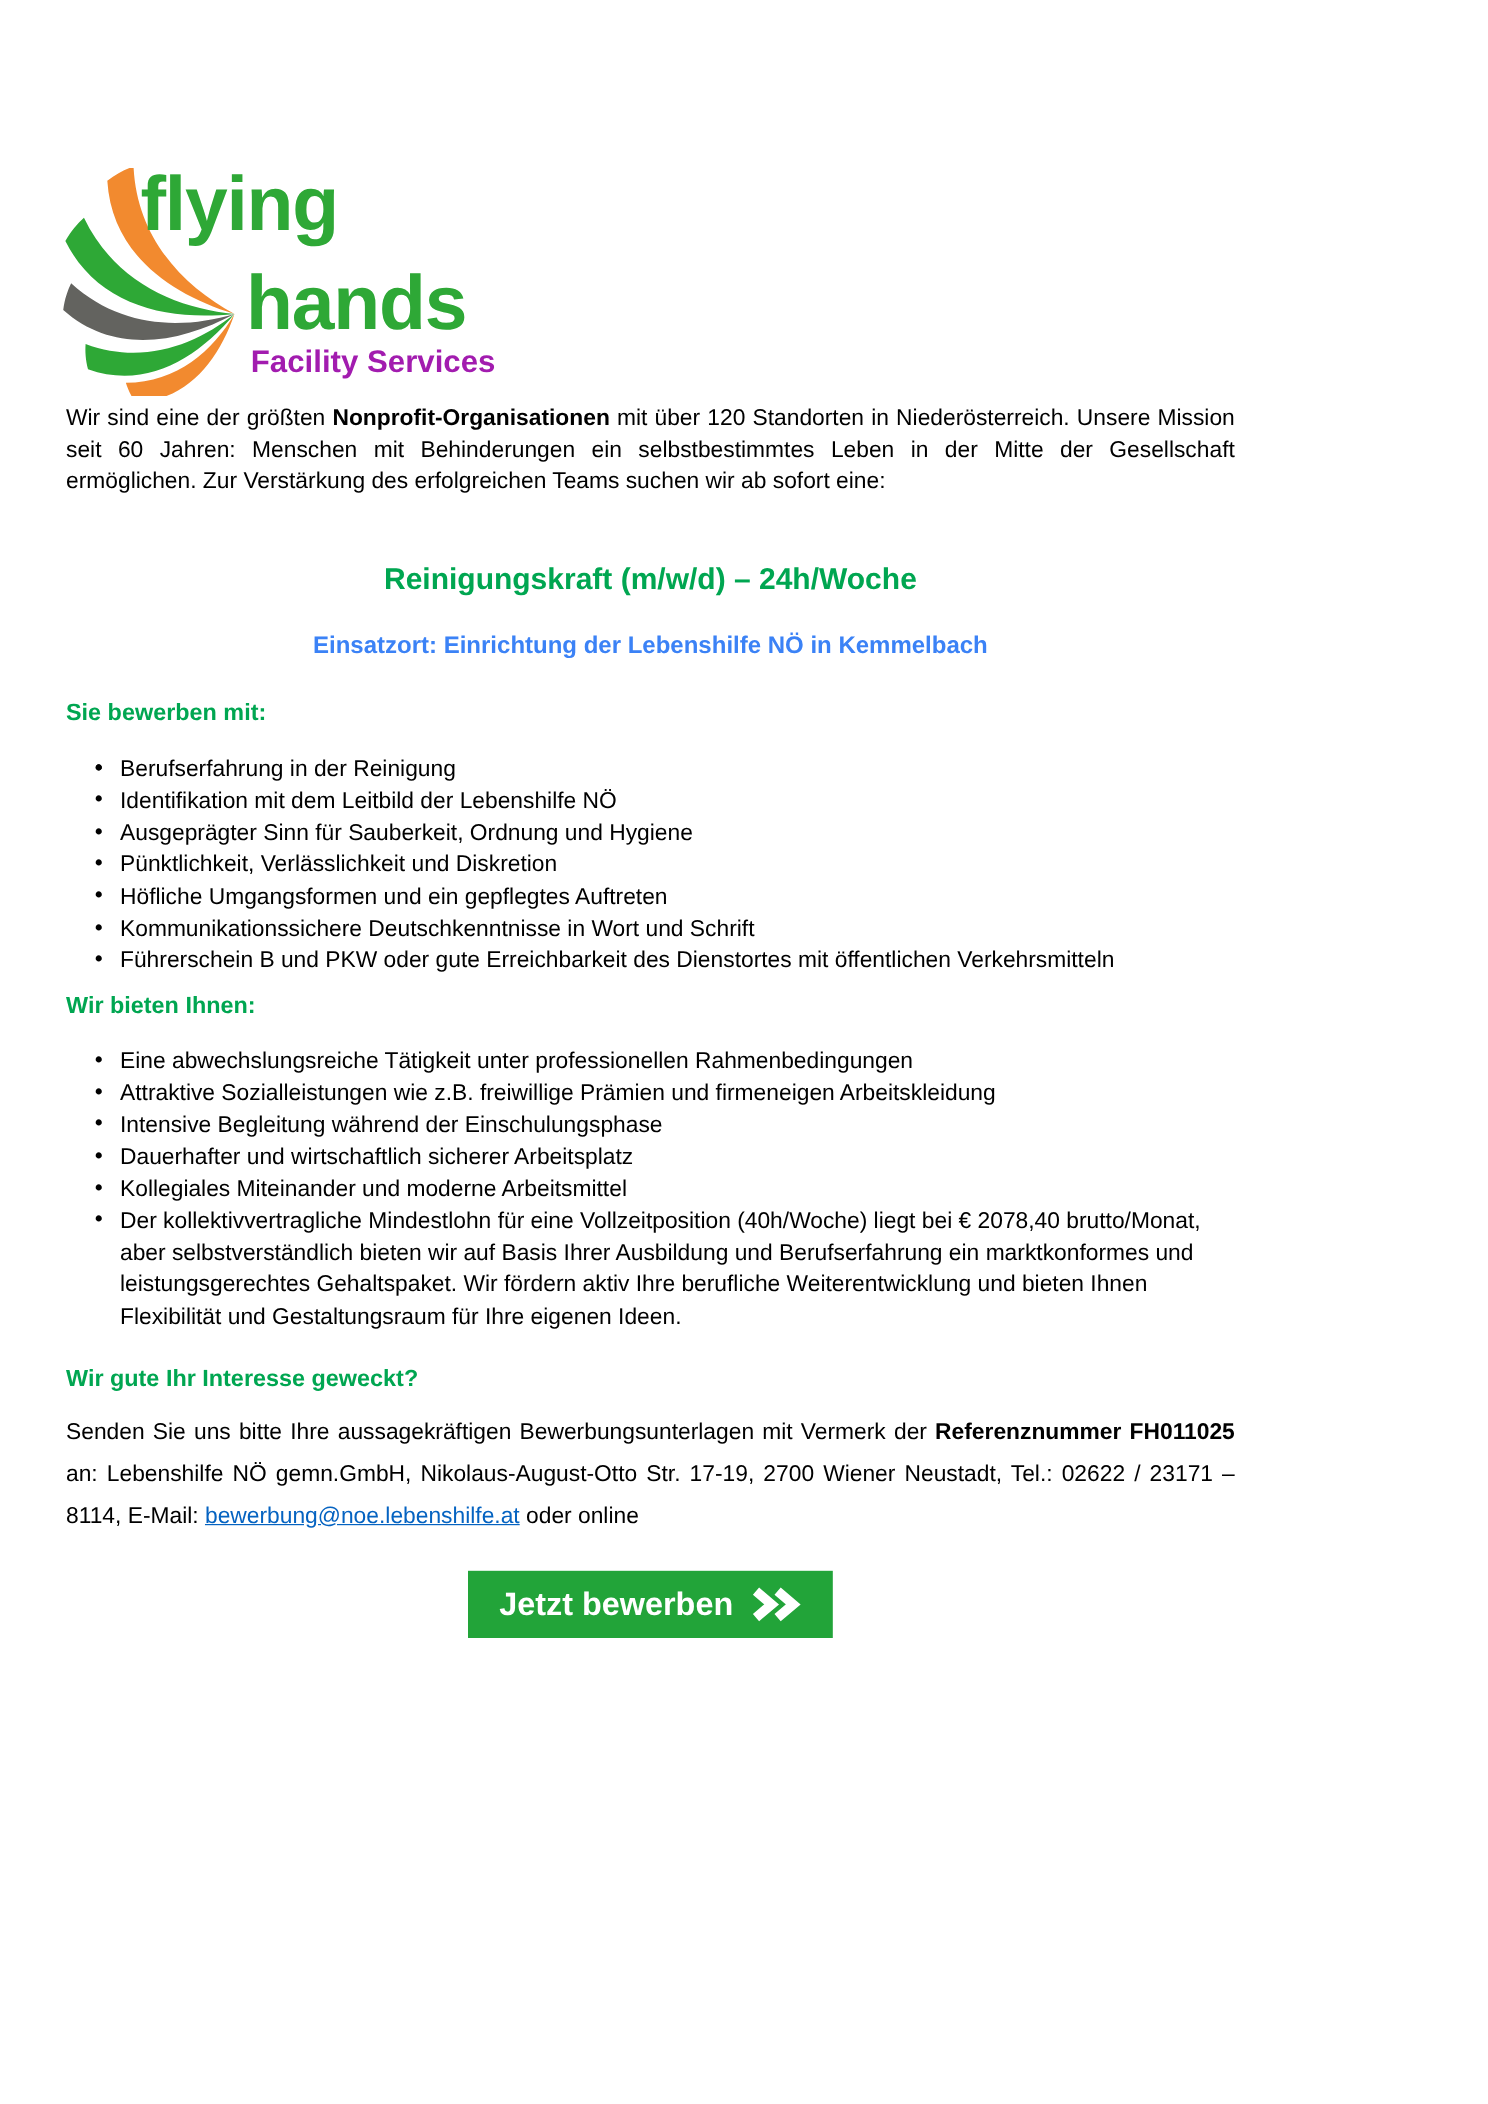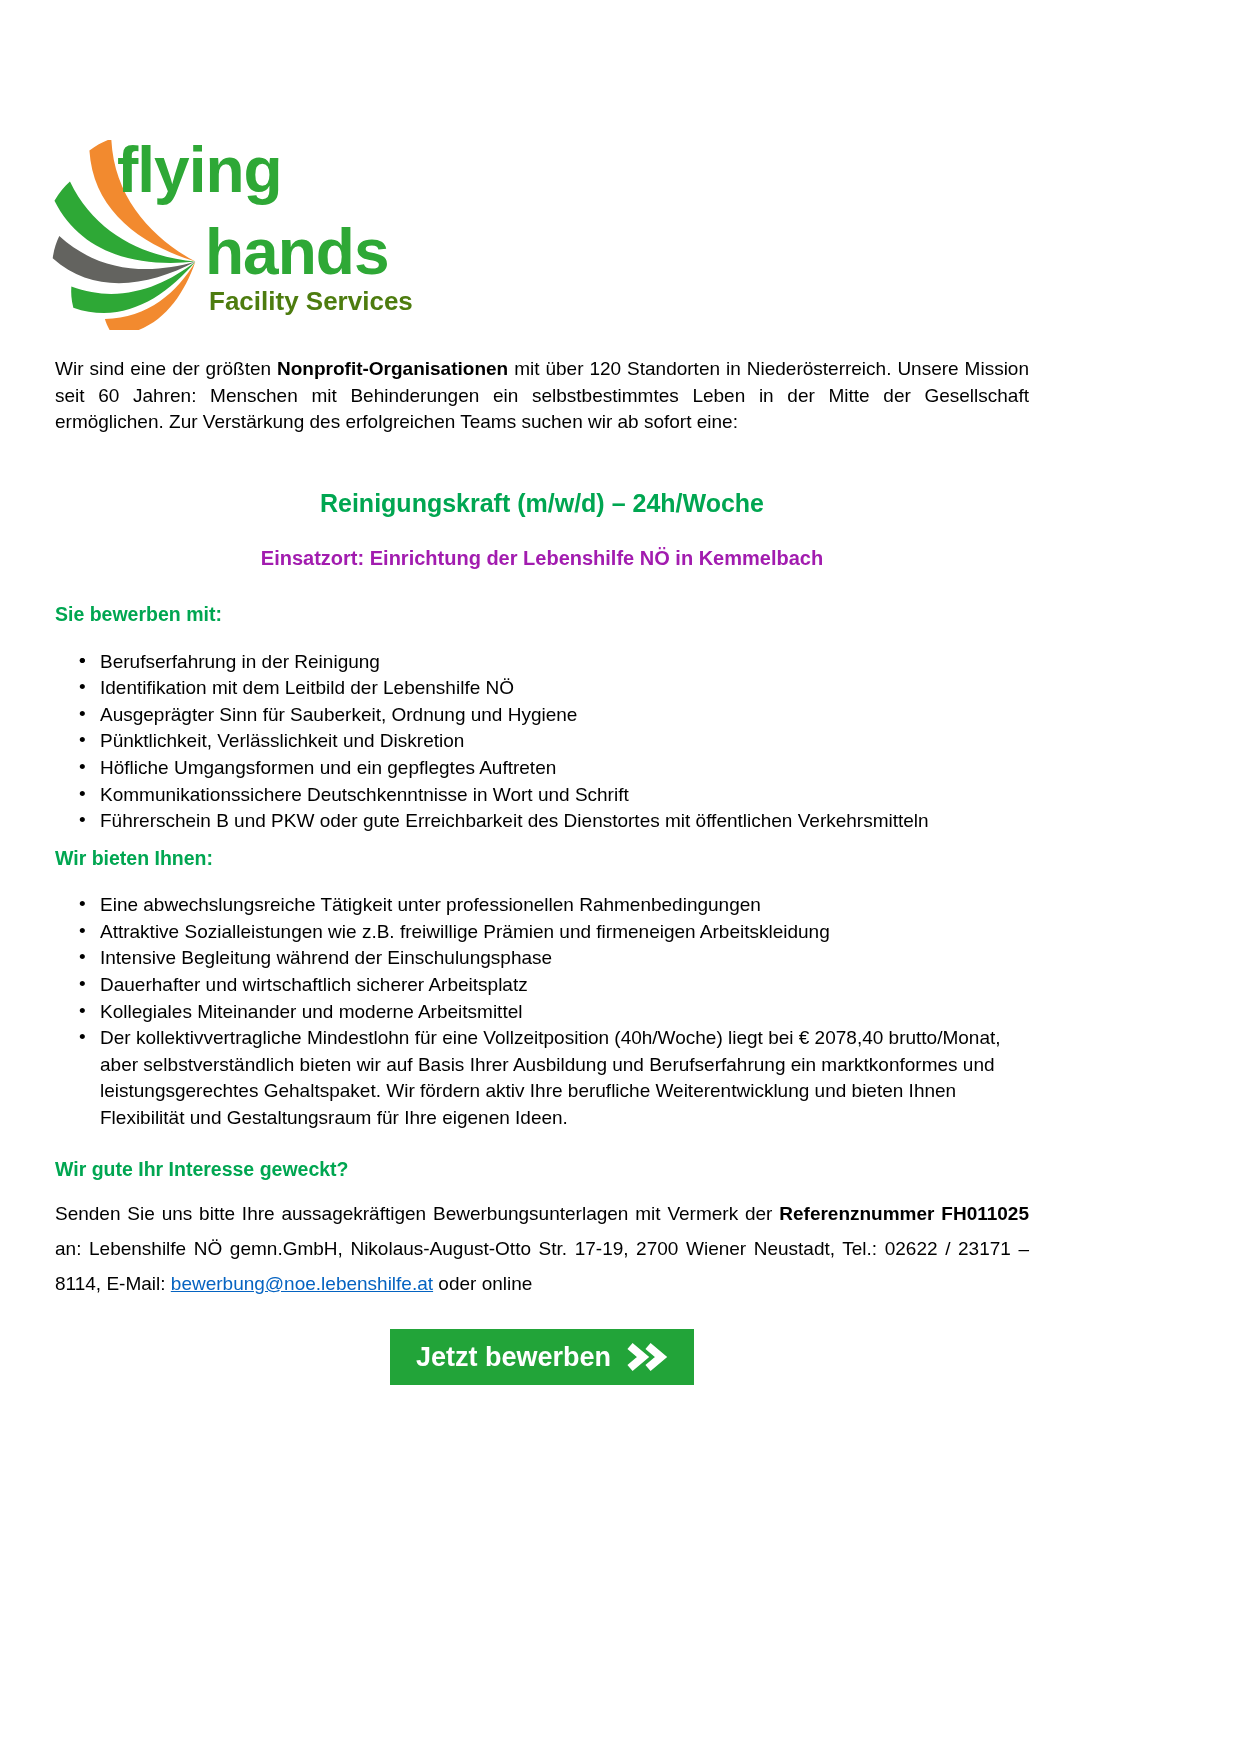--- a/index.html
+++ b/index.html
@@ -15,33 +15,33 @@
   .logo-word1 {
     position:absolute; left:62px; top:6px; font-size:64px; font-weight:700;
     color:#2ea836; line-height:1; letter-spacing:-1px;
   }
   .logo-word2 {
     position:absolute; left:150px; top:88px; font-size:64px; font-weight:700;
     color:#2ea836; line-height:1; letter-spacing:-1px;
   }
   .logo-tagline {
     position:absolute; left:154px; top:156px; font-size:26px; font-weight:700;
-    color:#4d7c0f; line-height:1;
+    color:#a21caf; line-height:1;
   }
 
   
   .intro {
-    margin:24px 0 0 0; font-size:19px; line-height:26.6px; text-align:justify;
+    margin:4px 0 0 0; font-size:19px; line-height:26.6px; text-align:justify;
   }
   .job-title {
     margin:54px 0 0 0; font-size:25px; font-weight:700; color:#00a651;
     text-align:center; line-height:1.1;
   }
   .job-location {
-    margin:30px 0 0 0; font-size:20px; font-weight:700; color:#a21caf;
+    margin:30px 0 0 0; font-size:20px; font-weight:700; color:#3b82f6;
     text-align:center; line-height:1.1;
   }
   .sec-heading {
     margin:34px 0 0 0; font-size:19.5px; font-weight:700; color:#00a651;
     line-height:1.15;
   }
   ul.bullets { list-style:none; margin:23px 0 0 0; padding:0; font-size:19px; line-height:26.6px; }
   ul.bullets li { position:relative; padding-left:45px; margin:0; }
   ul.bullets.justified li { text-align:justify; }
   ul.bullets .dot { position:absolute; left:24px; top:-1px; font-size:19px; }

